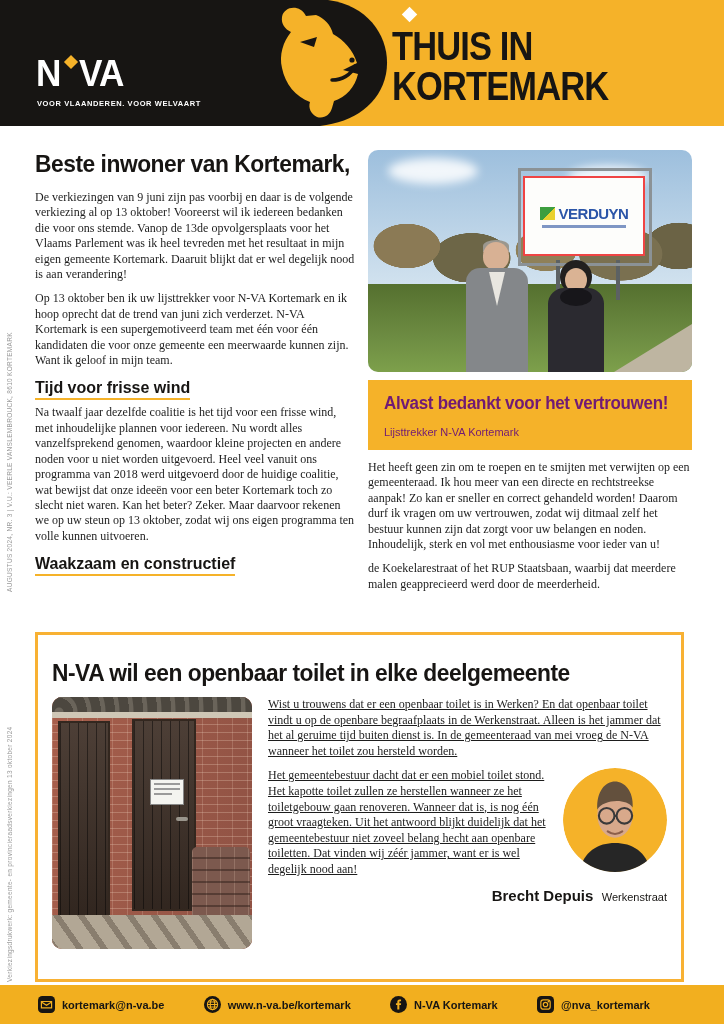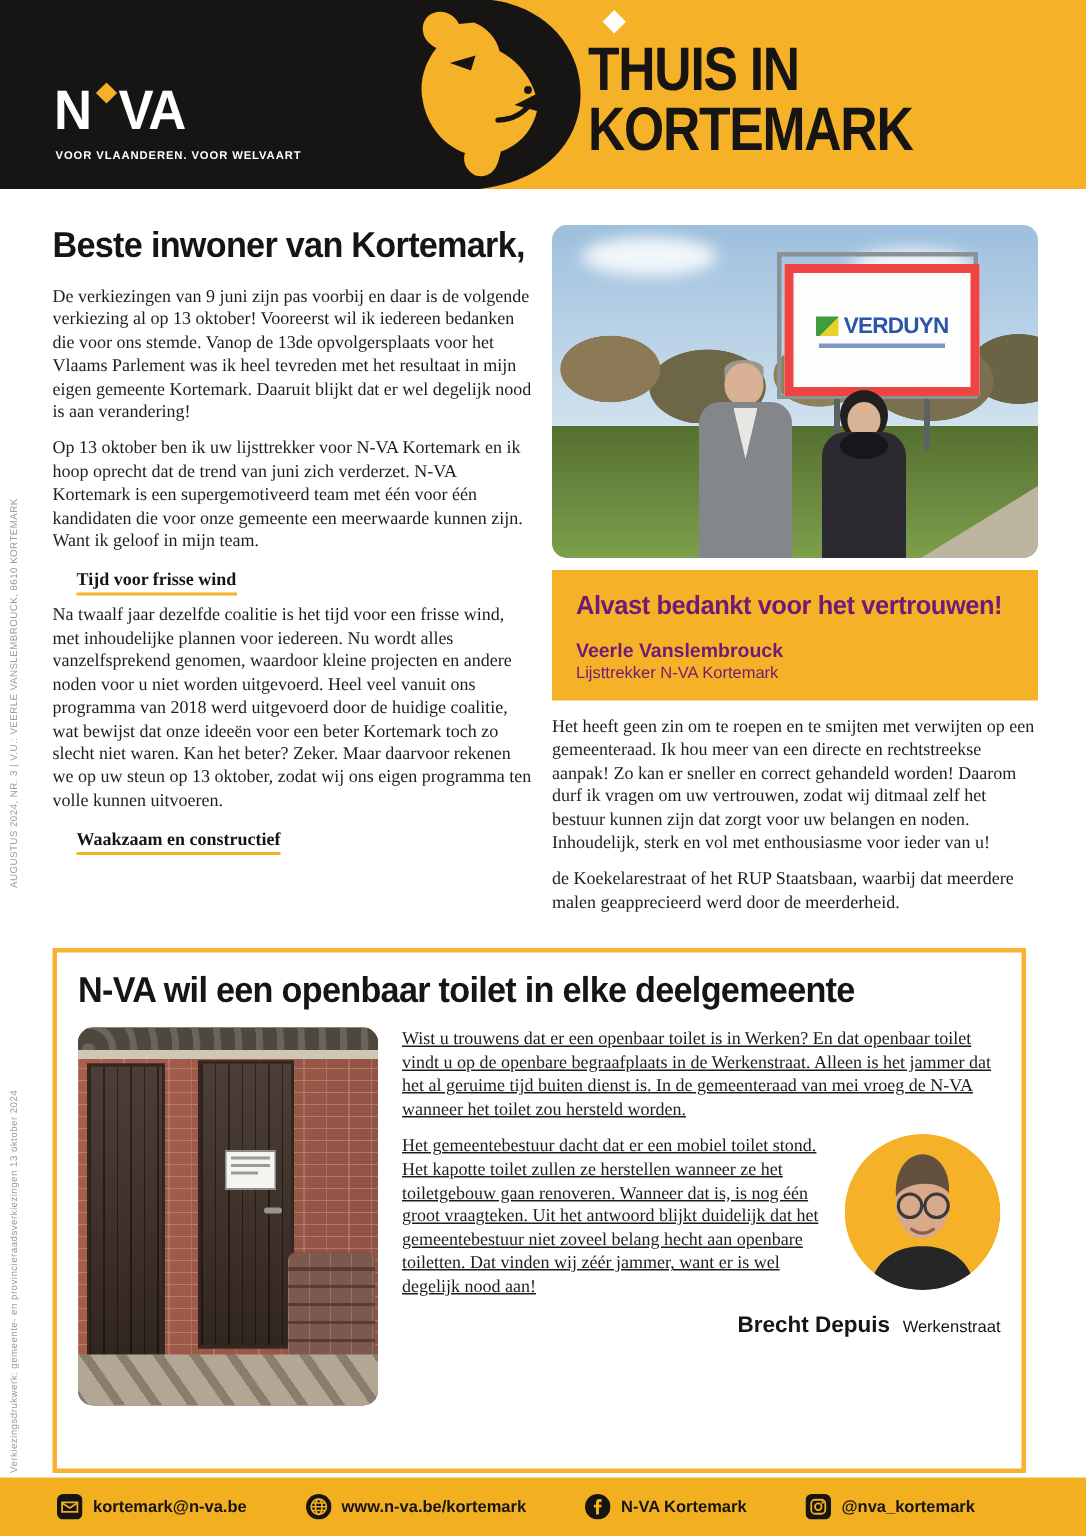--- a/index.html
+++ b/index.html
@@ -29,42 +29,42 @@
   .imprint.a{top:592px;}
   .imprint.b{top:982px;}
 
   
   .col-left{position:absolute;left:35px;top:150px;width:322px;height:482px;overflow:hidden;}
   .col-right{position:absolute;left:368px;top:150px;width:324px;}
   h1.salutation{margin:0 0 12px 0;font-size:24px;font-weight:bold;letter-spacing:-.5px;
                 transform:scaleX(.95);transform-origin:0 0;color:#171513;white-space:nowrap;}
   .body-text{font-family:"Liberation Serif",serif;font-size:12px;line-height:15.4px;
              color:#1d1d1d;margin:0 0 9px 0;}
-  .sec-head{font-size:12px;font-weight:bold;color:#171513;margin:11px 0 5px 16px;font-family:Liberation Serif, serif;}
+  .sec-head{font-size:16px;font-weight:bold;color:#171513;margin:11px 0 5px 0;}
   .sec-head span{display:inline-block;border-bottom:2.5px solid #F5B229;padding-bottom:1px;}
 
   
   .photo-main{position:relative;width:324px;height:222px;border-radius:10px;overflow:hidden;}
   .pm-sky{position:absolute;inset:0;background:linear-gradient(#9dbfdd,#d9e7f1 70%);}
   .pm-cloud{position:absolute;background:#fff;border-radius:50%;filter:blur(5px);opacity:.85;}
   .pm-trees{position:absolute;left:0;top:52px;width:100%;height:80px;
      background:
       radial-gradient(60px 40px at 12% 55%,#8b7a55 55%,transparent 56%),
       radial-gradient(70px 45px at 32% 70%,#6d6647 55%,transparent 56%),
       radial-gradient(55px 38px at 55% 60%,#8f8058 55%,transparent 56%),
       radial-gradient(75px 48px at 78% 65%,#7a7050 55%,transparent 56%),
       radial-gradient(60px 42px at 96% 55%,#6b6345 55%,transparent 56%);}
   .pm-hedge{position:absolute;left:0;bottom:0;width:100%;height:88px;
      background:linear-gradient(#55702f,#6d8c42 60%,#7da04b);}
   .pm-path{position:absolute;right:0;bottom:0;width:120px;height:60px;background:#beb5a1;
      clip-path:polygon(35% 100%,100% 20%,100% 100%);}
   .pm-frame{position:absolute;left:150px;top:18px;width:128px;height:92px;
      border:3px solid #8b9296;background:transparent;}
   .pm-sign{position:absolute;left:155px;top:26px;width:118px;height:76px;background:#fdfdfb;
-     border:6px solid #ef4444;display:flex;flex-direction:column;align-items:center;
+     border:2px solid #ef4444;display:flex;flex-direction:column;align-items:center;
      justify-content:center;}
   .pm-sign .mark{width:15px;height:13px;margin-right:4px;
      background:linear-gradient(135deg,#3d9e3f 55%,#e9d12d 56%);display:inline-block;}
   .pm-sign .brand{font-weight:bold;font-size:15px;color:#2b55a8;letter-spacing:-.5px;}
   .pm-sign .subline{width:72%;height:3px;background:#7f96c4;margin-top:3px;}
   .pm-legs{position:absolute;left:188px;top:110px;width:4px;height:40px;background:#5c6163;}
   .pm-legs2{position:absolute;left:248px;top:110px;width:4px;height:40px;background:#5c6163;}
   .pm-man{position:absolute;left:96px;bottom:0;width:66px;height:130px;}
   .pm-man .head{position:absolute;left:19px;top:0;width:26px;height:28px;background:#d8b194;
      border-radius:50% 50% 45% 45%;}
@@ -87,21 +87,21 @@
   
   .thanks-box{margin-top:8px;background:#F5B229;padding:13px 32px 12px 16px;color:#701a75;}
   .thanks-box .tb-title{font-size:17.5px;font-weight:bold;letter-spacing:-.3px;margin:0 0 12px 0;
       transform:scaleX(.97);transform-origin:0 0;white-space:nowrap;}
   .thanks-box .tb-name{font-size:13px;font-weight:bold;margin:0 0 2px 0;}
   .thanks-box .tb-role{font-size:11px;margin:0;}
   .col-right .cont{margin-top:10px;}
 
   
   .toilet-box{position:absolute;left:35px;top:632px;width:649px;height:350px;background:#fff;
-      border:3px solid #F8B133;padding:10px 14px;box-sizing:border-box;}
+      border:3px solid #F8B133;padding:22px 14px;box-sizing:border-box;}
   .toilet-title{font-size:24px;font-weight:bold;color:#171513;letter-spacing:-.5px;margin:2px 0 10px 0;
       transform:scaleX(.95);transform-origin:0 0;white-space:nowrap;}
   .toilet-flex{display:flex;gap:16px;}
   .photo-toilet{position:relative;flex:0 0 200px;height:252px;border-radius:10px;overflow:hidden;
       background:#9e5a49;}
   .pt-wall{position:absolute;inset:0;
       background:
        repeating-linear-gradient(0deg,rgba(235,205,185,.30) 0 1px,transparent 1px 8px),
        repeating-linear-gradient(90deg,rgba(235,205,185,.22) 0 1px,transparent 1px 15px),
        linear-gradient(100deg,#a85f4c,#8f5244);}
@@ -221,21 +221,20 @@
       <div class="pm-woman">
         <div class="hair"></div>
           <div class="head"></div>
           <div class="body"></div>
           <div class="scarf"></div>
       </div>
     </div>
 
     <div class="thanks-box">
       <div class="tb-title">Alvast bedankt voor het vertrouwen!</div>
-      <div class="tb-name">Veerle Vanslembrouck</div>
       <div class="tb-role">Lijsttrekker N-VA Kortemark</div>
     </div>
 
     <div class="cont">
       <p class="body-text">Het heeft geen zin om te roepen en te smijten met verwijten op een gemeenteraad. Ik hou meer van een directe en rechtstreekse aanpak! Zo kan er sneller en correct gehandeld worden! Daarom durf ik vragen om uw vertrouwen, zodat wij ditmaal zelf het bestuur kunnen zijn dat zorgt voor uw belangen en noden. Inhoudelijk, sterk en vol met enthousiasme voor ieder van u!</p>
       <p class="body-text">de Koekelarestraat of het RUP Staatsbaan, waarbij dat meerdere malen geapprecieerd werd door de meerderheid.</p>
     </div>
   </div>
 
   <div class="toilet-box">

